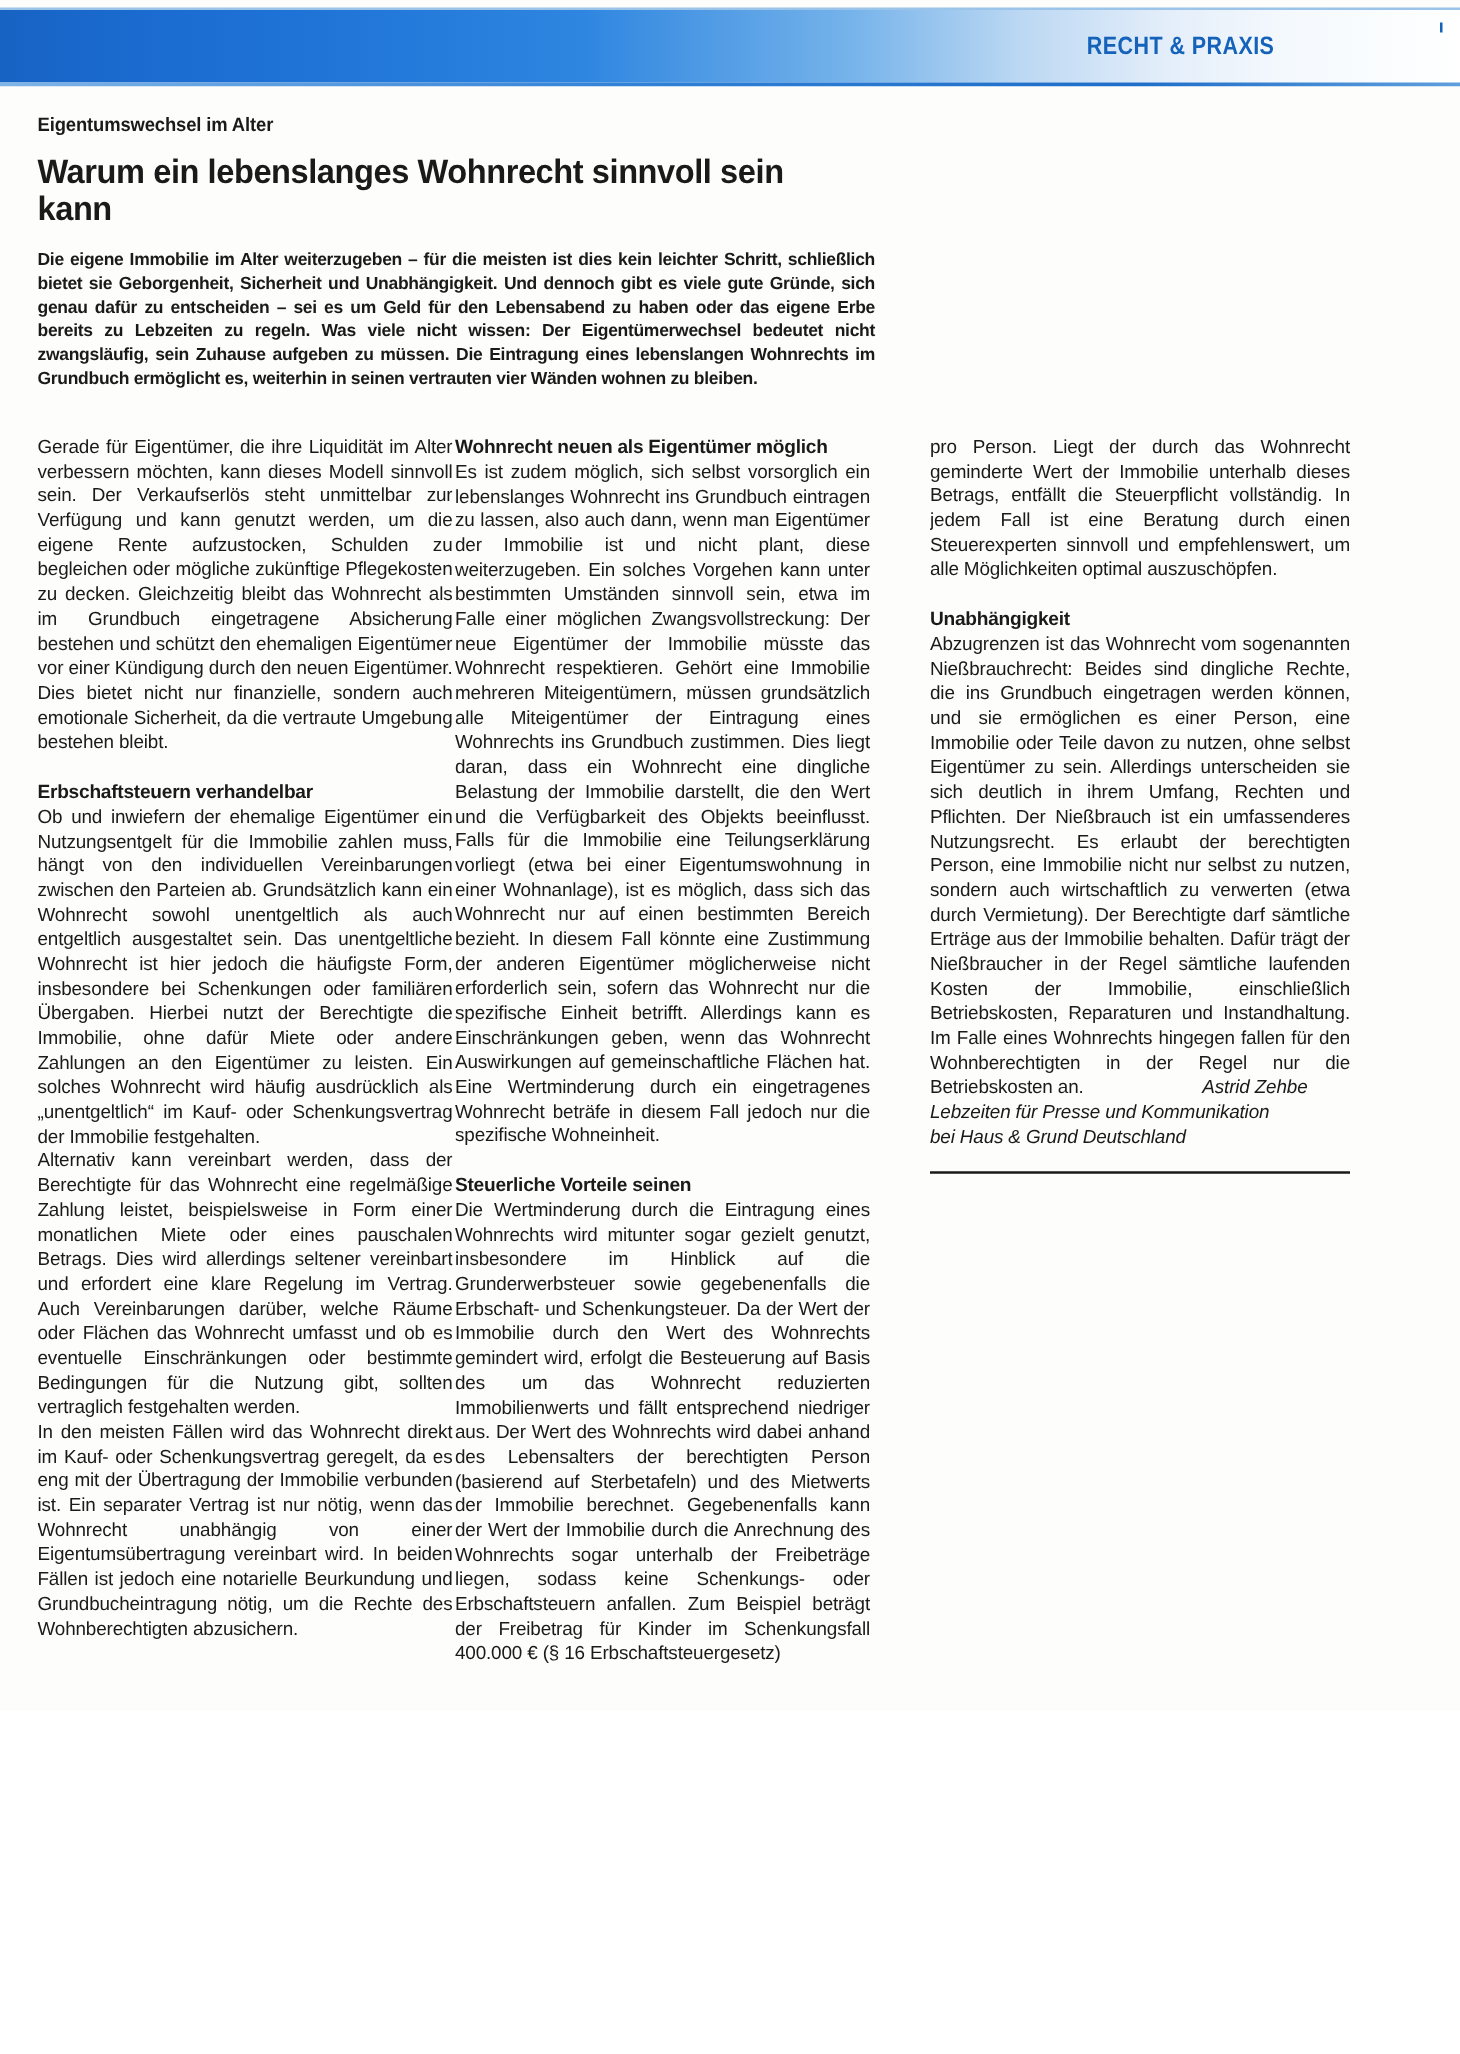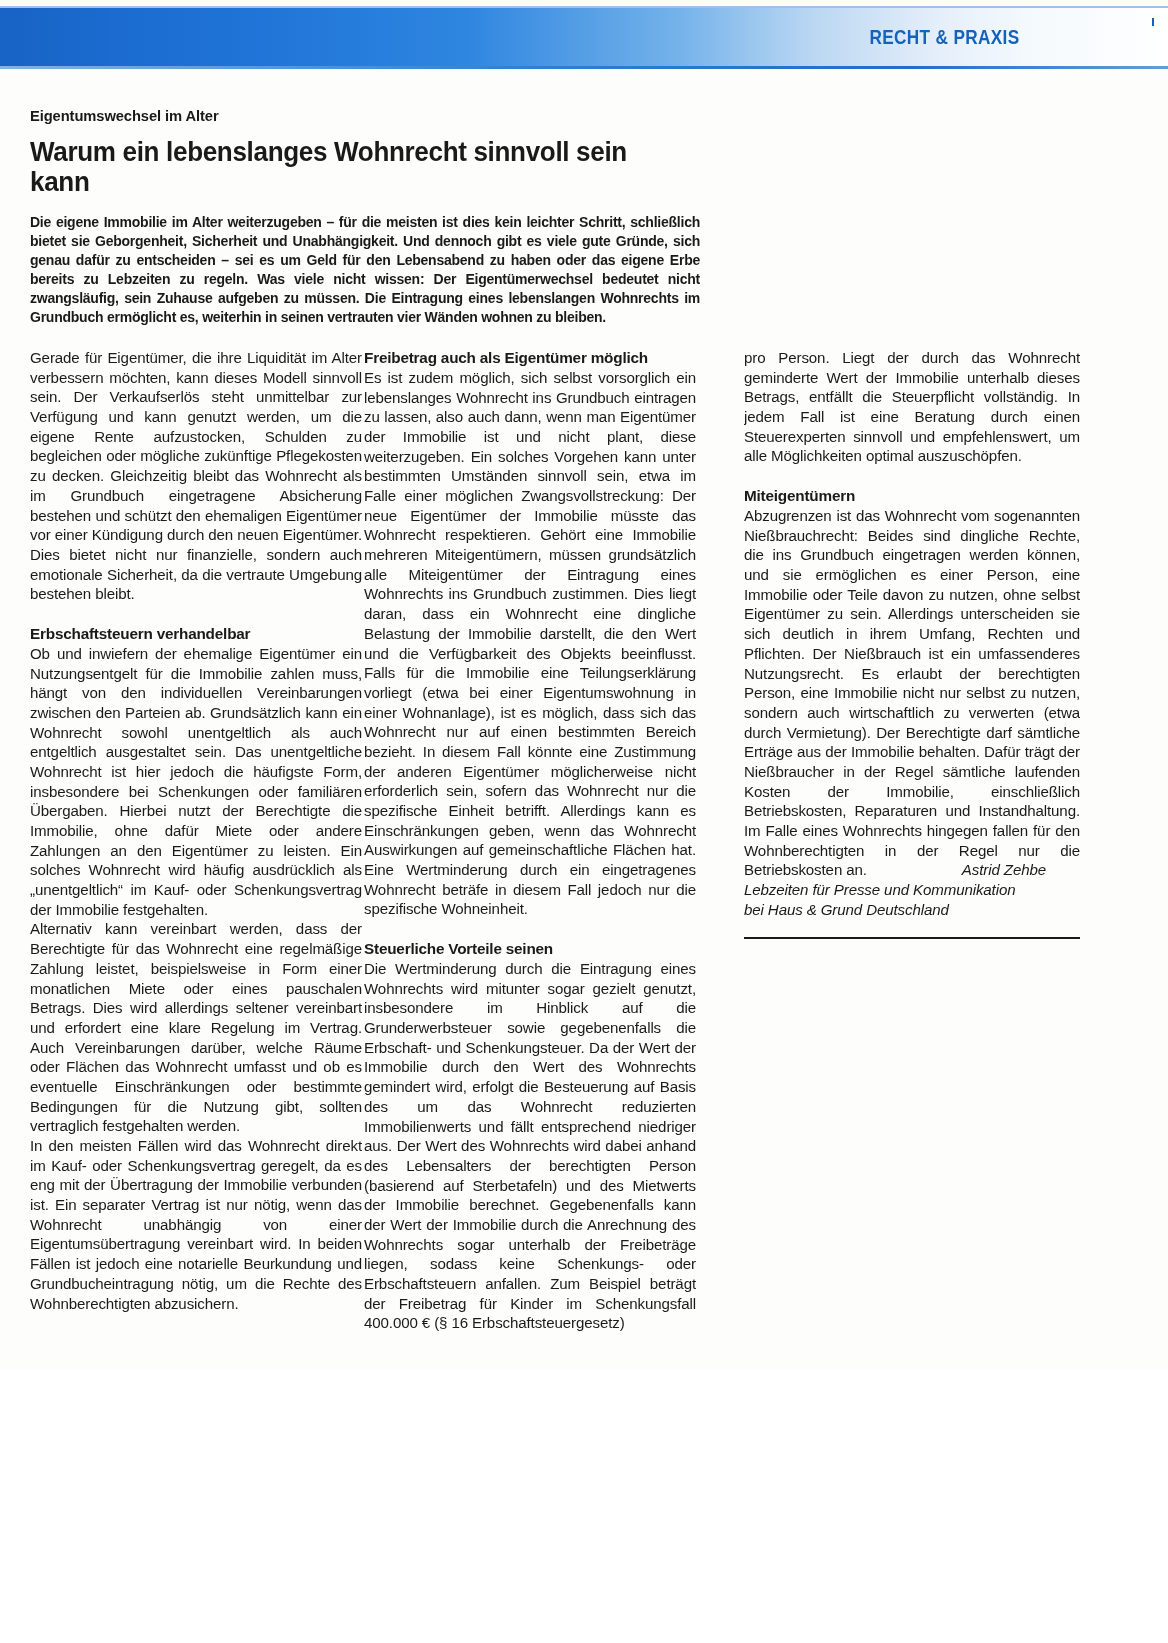--- a/index.html
+++ b/index.html
@@ -75,21 +75,20 @@
     height: 8px;
     background: #1462ba;
   }
 
   
   .content {
     position: absolute;
     top: 92px;
     left: 30px;
     width: 1108px;
-    margin-top: 15px;
   }
 
   .lede-block {
     width: 670px;
   }
 
   .kicker {
     font-size: 15.5px;
     font-weight: bold;
     letter-spacing: -0.1px;
@@ -229,29 +228,29 @@
 
     <div class="col col-1">
       <p>Gerade für Eigentümer, die ihre Liquidität im Alter verbessern möchten, kann dieses Modell sinnvoll sein. Der Verkaufserlös steht unmittelbar zur Verfügung und kann genutzt werden, um die eigene Rente aufzustocken, Schulden zu begleichen oder mögliche zukünftige Pflegekosten zu decken. Gleichzeitig bleibt das Wohnrecht als im Grundbuch eingetragene Absicherung bestehen und schützt den ehemaligen Eigentümer vor einer Kündigung durch den neuen Eigentümer. Dies bietet nicht nur finanzielle, sondern auch emotionale Sicherheit, da die vertraute Umgebung bestehen bleibt.</p>
       <h2 class="subhead">Erbschaftsteuern verhandelbar</h2>
       <p>Ob und inwiefern der ehemalige Eigentümer ein Nutzungsentgelt für die Immobilie zahlen muss, hängt von den individuellen Vereinbarungen zwischen den Parteien ab. Grundsätzlich kann ein Wohnrecht sowohl unentgeltlich als auch entgeltlich ausgestaltet sein. Das unentgeltliche Wohnrecht ist hier jedoch die häufigste Form, insbesondere bei Schenkungen oder familiären Übergaben. Hierbei nutzt der Berechtigte die Immobilie, ohne dafür Miete oder andere Zahlungen an den Eigentümer zu leisten. Ein solches Wohnrecht wird häufig ausdrücklich als „unentgeltlich“ im Kauf- oder Schenkungsvertrag der Immobilie festgehalten.</p>
       <p>Alternativ kann vereinbart werden, dass der Berechtigte für das Wohnrecht eine regelmäßige Zahlung leistet, beispielsweise in Form einer monatlichen Miete oder eines pauschalen Betrags. Dies wird allerdings seltener vereinbart und erfordert eine klare Regelung im Vertrag. Auch Vereinbarungen darüber, welche Räume oder Flächen das Wohnrecht umfasst und ob es eventuelle Einschränkungen oder bestimmte Bedingungen für die Nutzung gibt, sollten vertraglich festgehalten werden.</p>
       <p>In den meisten Fällen wird das Wohnrecht direkt im Kauf- oder Schenkungsvertrag geregelt, da es eng mit der Übertragung der Immobilie verbunden ist. Ein separater Vertrag ist nur nötig, wenn das Wohnrecht unabhängig von einer Eigentumsübertragung vereinbart wird. In beiden Fällen ist jedoch eine notarielle Beurkundung und Grundbucheintragung nötig, um die Rechte des Wohnberechtigten abzusichern.</p>
     </div>
 
     <div class="col col-2">
-      <h2 class="subhead">Freibetrag auch als Eigentümer möglich</h2>
+      <h2 class="subhead">Wohnrecht neuen als Eigentümer möglich</h2>
       <p>Es ist zudem möglich, sich selbst vorsorglich ein lebenslanges Wohnrecht ins Grundbuch eintragen zu lassen, also auch dann, wenn man Eigentümer der Immobilie ist und nicht plant, diese weiterzugeben. Ein solches Vorgehen kann unter bestimmten Umständen sinnvoll sein, etwa im Falle einer möglichen Zwangsvollstreckung: Der neue Eigentümer der Immobilie müsste das Wohnrecht respektieren. Gehört eine Immobilie mehreren Miteigentümern, müssen grundsätzlich alle Miteigentümer der Eintragung eines Wohnrechts ins Grundbuch zustimmen. Dies liegt daran, dass ein Wohnrecht eine dingliche Belastung der Immobilie darstellt, die den Wert und die Verfügbarkeit des Objekts beeinflusst. Falls für die Immobilie eine Teilungserklärung vorliegt (etwa bei einer Eigentumswohnung in einer Wohnanlage), ist es möglich, dass sich das Wohnrecht nur auf einen bestimmten Bereich bezieht. In diesem Fall könnte eine Zustimmung der anderen Eigentümer möglicherweise nicht erforderlich sein, sofern das Wohnrecht nur die spezifische Einheit betrifft. Allerdings kann es Einschränkungen geben, wenn das Wohnrecht Auswirkungen auf gemeinschaftliche Flächen hat. Eine Wertminderung durch ein eingetragenes Wohnrecht beträfe in diesem Fall jedoch nur die spezifische Wohneinheit.</p>
       <h2 class="subhead">Steuerliche Vorteile seinen</h2>
       <p>Die Wertminderung durch die Eintragung eines Wohnrechts wird mitunter sogar gezielt genutzt, insbesondere im Hinblick auf die Grunderwerbsteuer sowie gegebenenfalls die Erbschaft- und Schenkungsteuer. Da der Wert der Immobilie durch den Wert des Wohnrechts gemindert wird, erfolgt die Besteuerung auf Basis des um das Wohnrecht reduzierten Immobilienwerts und fällt entsprechend niedriger aus. Der Wert des Wohnrechts wird dabei anhand des Lebensalters der berechtigten Person (basierend auf Sterbetafeln) und des Mietwerts der Immobilie berechnet. Gegebenenfalls kann der Wert der Immobilie durch die Anrechnung des Wohnrechts sogar unterhalb der Freibeträge liegen, sodass keine Schenkungs- oder Erbschaftsteuern anfallen. Zum Beispiel beträgt der Freibetrag für Kinder im Schenkungsfall 400.000 € (§ 16 Erbschaftsteuergesetz)</p>
     </div>
 
     <div class="col col-3">
       <p>pro Person. Liegt der durch das Wohnrecht geminderte Wert der Immobilie unterhalb dieses Betrags, entfällt die Steuerpflicht vollständig. In jedem Fall ist eine Beratung durch einen Steuerexperten sinnvoll und empfehlenswert, um alle Möglichkeiten optimal auszuschöpfen.</p>
-      <h2 class="subhead">Miteigentümern</h2>
+      <h2 class="subhead">Unabhängigkeit</h2>
       <p>Abzugrenzen ist das Wohnrecht vom sogenannten Nießbrauchrecht: Beides sind dingliche Rechte, die ins Grundbuch eingetragen werden können, und sie ermöglichen es einer Person, eine Immobilie oder Teile davon zu nutzen, ohne selbst Eigentümer zu sein. Allerdings unterscheiden sie sich deutlich in ihrem Umfang, Rechten und Pflichten. Der Nießbrauch ist ein umfassenderes Nutzungsrecht. Es erlaubt der berechtigten Person, eine Immobilie nicht nur selbst zu nutzen, sondern auch wirtschaftlich zu verwerten (etwa durch Vermietung). Der Berechtigte darf sämtliche Erträge aus der Immobilie behalten. Dafür trägt der Nießbraucher in der Regel sämtliche laufenden Kosten der Immobilie, einschließlich Betriebskosten, Reparaturen und Instandhaltung. Im Falle eines Wohnrechts hingegen fallen für den Wohnberechtigten in der Regel nur die Betriebskosten an.<span style="display: inline-block; width: 95px;"></span><span style="font-style: italic;">Astrid Zehbe</span></p>
 
       <p class="byline-role">Lebzeiten für Presse und Kommunikation</p>
       <p class="byline-role">bei Haus &amp; Grund Deutschland</p>
       <hr class="byline-rule">
     </div>
 
   </div>
 
 

